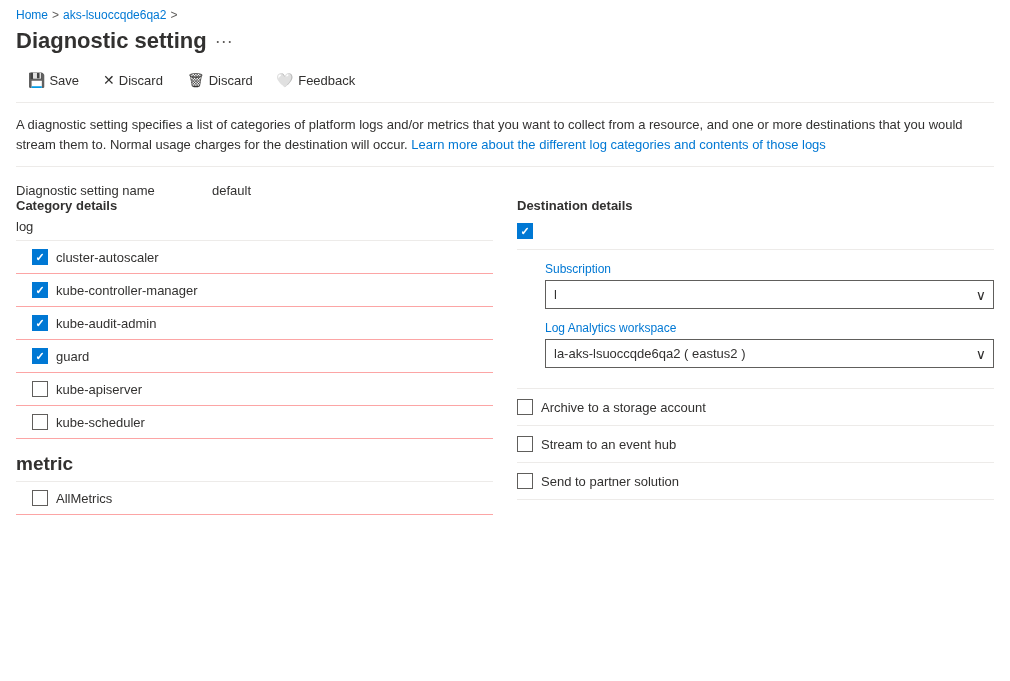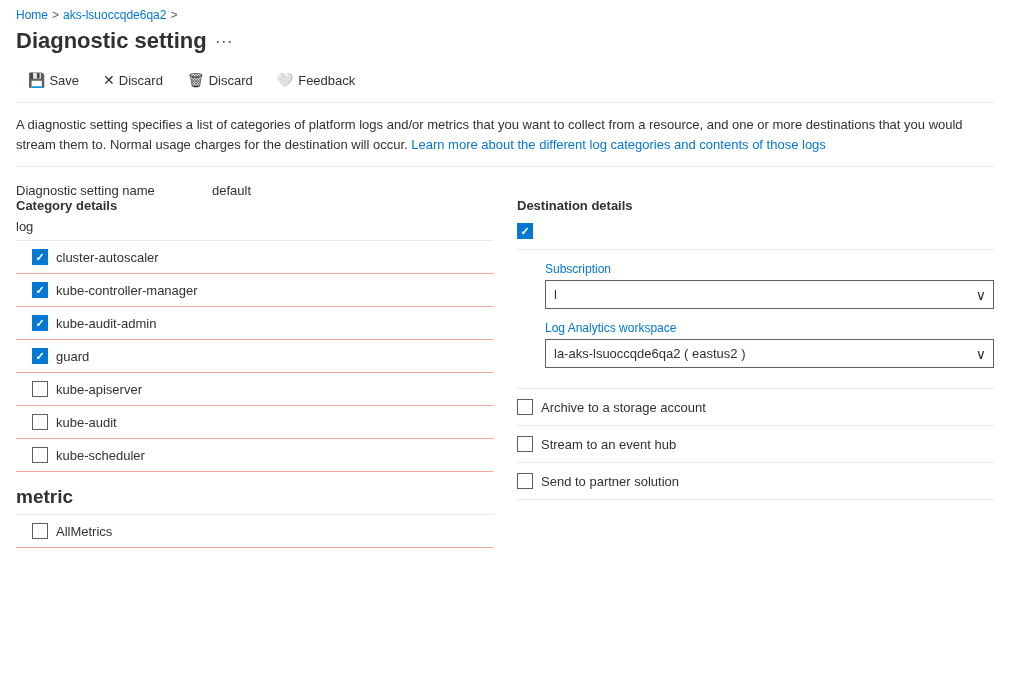--- a/index.html
+++ b/index.html
@@ -120,24 +120,20 @@
       <div class="category-item">
         <span class="checkbox-custom checked"></span>
         <label>guard</label>
       </div>
       <div class="category-item">
         <span class="checkbox-custom"></span>
         <label>kube-apiserver</label>
       </div>
       <div class="category-item">
         <span class="checkbox-custom"></span>
-        <label>kube-audit</label>
-      </div>
-      <div class="category-item">
-        <span class="checkbox-custom"></span>
         <label>kube-scheduler</label>
       </div>
 
       <div class="metric-header">metric</div>
       <div class="category-item">
         <span class="checkbox-custom"></span>
         <label>AllMetrics</label>
       </div>
     </div>
 

